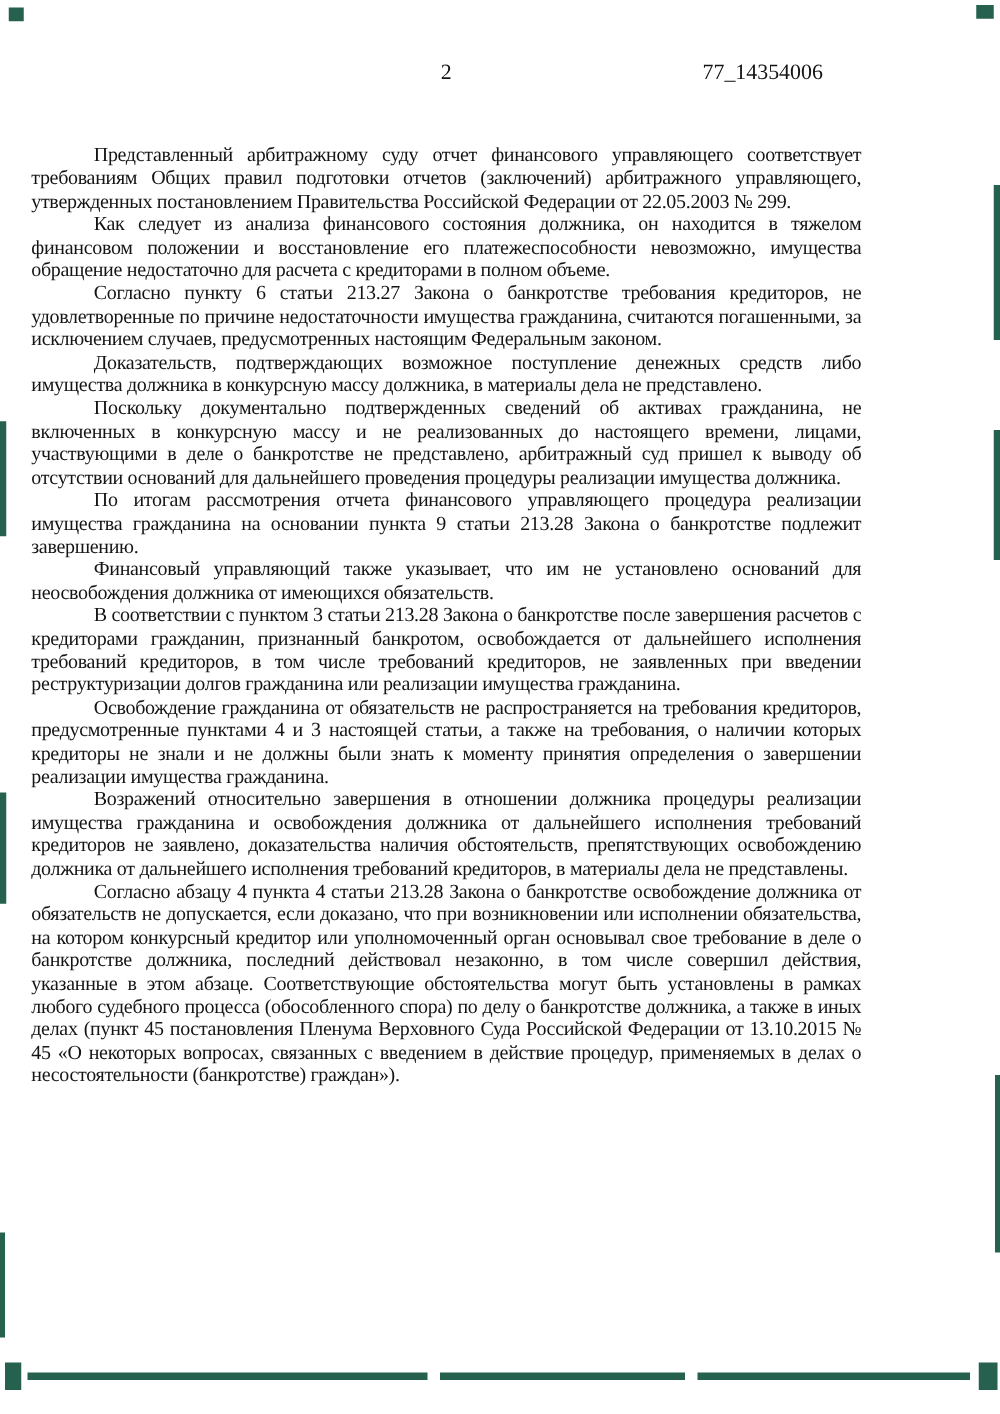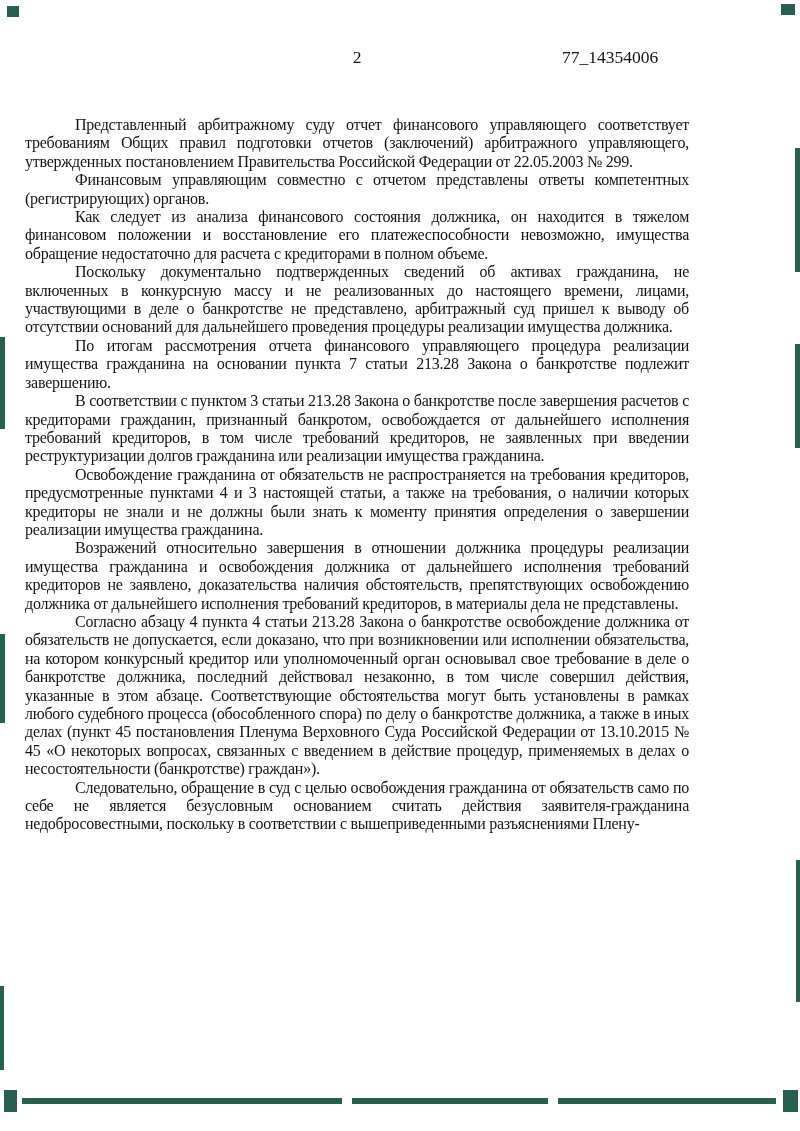--- a/index.html
+++ b/index.html
@@ -82,29 +82,30 @@
 
 <div class="doc-page">
 
   <div class="page-header">
     <div class="page-number">2</div>
     <div class="case-number">77_14354006</div>
   </div>
 
   <div class="doc-body">
     <p>Представленный арбитражному суду отчет финансового управляющего соответствует требованиям Общих правил подготовки отчетов (заключений) арбитражного управляющего, утвержденных постановлением Правительства Российской Федерации от 22.05.2003 № 299.</p>
-    <p>Финансовым управляющим совместно с отчетом представлены ответы компетентных (регистрирующих) органов.</p>
     <p>Как следует из анализа финансового состояния должника, он находится в тяжелом финансовом положении и восстановление его платежеспособности невозможно, имущества обращение недостаточно для расчета с кредиторами в полном объеме.</p>
+    <p>Согласно пункту 6 статьи 213.27 Закона о банкротстве требования кредиторов, не удовлетворенные по причине недостаточности имущества гражданина, считаются погашенными, за исключением случаев, предусмотренных настоящим Федеральным законом.</p>
+    <p>Доказательств, подтверждающих возможное поступление денежных средств либо имущества должника в конкурсную массу должника, в материалы дела не представлено.</p>
     <p>Поскольку документально подтвержденных сведений об активах гражданина, не включенных в конкурсную массу и не реализованных до настоящего времени, лицами, участвующими в деле о банкротстве не представлено, арбитражный суд пришел к выводу об отсутствии оснований для дальнейшего проведения процедуры реализации имущества должника.</p>
-    <p>По итогам рассмотрения отчета финансового управляющего процедура реализации имущества гражданина на основании пункта 7 статьи 213.28 Закона о банкротстве подлежит завершению.</p>
+    <p>По итогам рассмотрения отчета финансового управляющего процедура реализации имущества гражданина на основании пункта 9 статьи 213.28 Закона о банкротстве подлежит завершению.</p>
+    <p>Финансовый управляющий также указывает, что им не установлено оснований для неосвобождения должника от имеющихся обязательств.</p>
     <p>В соответствии с пунктом 3 статьи 213.28 Закона о банкротстве после завершения расчетов с кредиторами гражданин, признанный банкротом, освобождается от дальнейшего исполнения требований кредиторов, в том числе требований кредиторов, не заявленных при введении реструктуризации долгов гражданина или реализации имущества гражданина.</p>
     <p>Освобождение гражданина от обязательств не распространяется на требования кредиторов, предусмотренные пунктами 4 и 3 настоящей статьи, а также на требования, о наличии которых кредиторы не знали и не должны были знать к моменту принятия определения о завершении реализации имущества гражданина.</p>
     <p>Возражений относительно завершения в отношении должника процедуры реализации имущества гражданина и освобождения должника от дальнейшего исполнения требований кредиторов не заявлено, доказательства наличия обстоятельств, препятствующих освобождению должника от дальнейшего исполнения требований кредиторов, в материалы дела не представлены.</p>
     <p>Согласно абзацу 4 пункта 4 статьи 213.28 Закона о банкротстве освобождение должника от обязательств не допускается, если доказано, что при возникновении или исполнении обязательства, на котором конкурсный кредитор или уполномоченный орган основывал свое требование в деле о банкротстве должника, последний действовал незаконно, в том числе совершил действия, указанные в этом абзаце. Соответствующие обстоятельства могут быть установлены в рамках любого судебного процесса (обособленного спора) по делу о банкротстве должника, а также в иных делах (пункт 45 постановления Пленума Верховного Суда Российской Федерации от 13.10.2015 № 45 «О некоторых вопросах, связанных с введением в действие процедур, применяемых в делах о несостоятельности (банкротстве) граждан»).</p>
-    <p>Следовательно, обращение в суд с целью освобождения гражданина от обязательств само по себе не является безусловным основанием считать действия заявителя-гражданина недобросовестными, поскольку в соответствии с вышеприведенными разъяснениями Плену-</p>
   </div>
 
   <div class="edge-mark m-tl" style="background: rgb(38, 97, 79);"></div>
   <div class="edge-mark m-tr" style="background: rgb(38, 97, 79);"></div>
   <div class="edge-mark m-l1" style="background: rgb(38, 97, 79);"></div>
   <div class="edge-mark m-l2" style="background: rgb(38, 97, 79);"></div>
   <div class="edge-mark m-l3" style="background: rgb(38, 97, 79);"></div>
   <div class="edge-mark m-r1" style="background: rgb(38, 97, 79);"></div>
   <div class="edge-mark m-r2" style="background: rgb(38, 97, 79);"></div>
   <div class="edge-mark m-r3" style="background: rgb(38, 97, 79);"></div>

